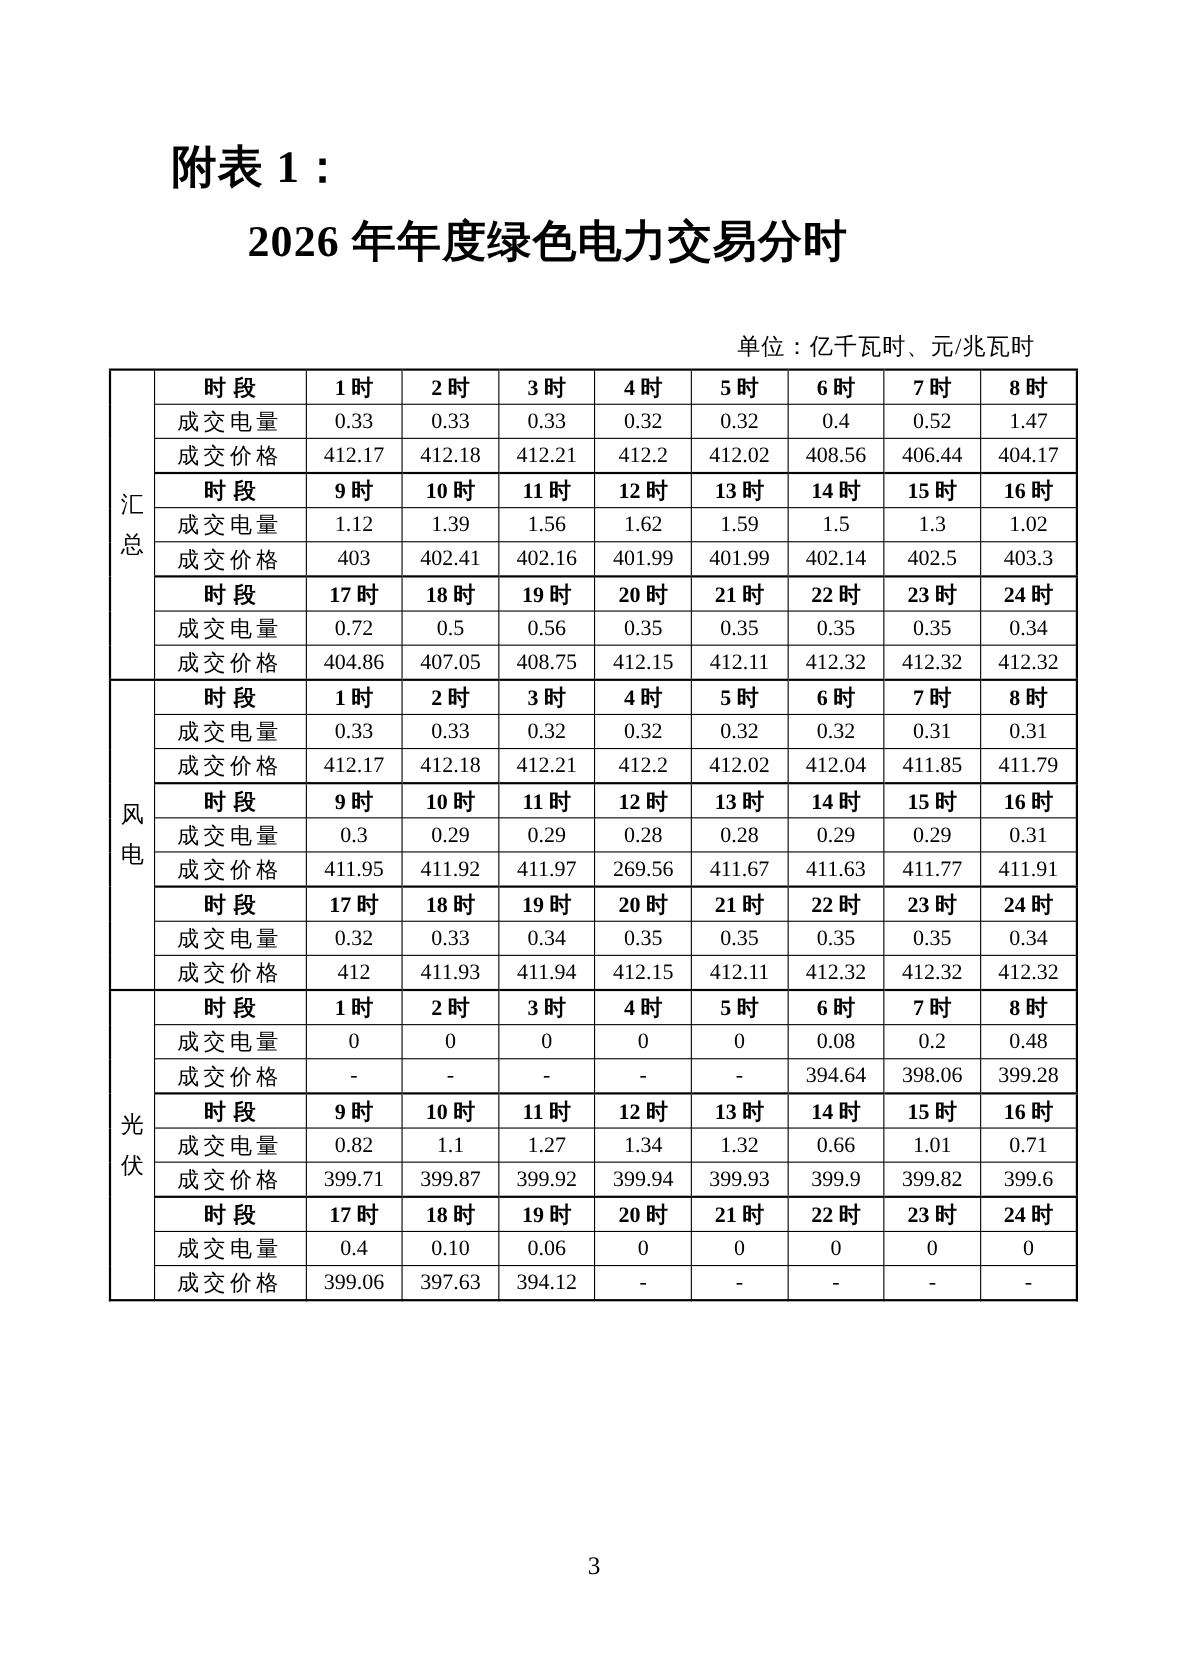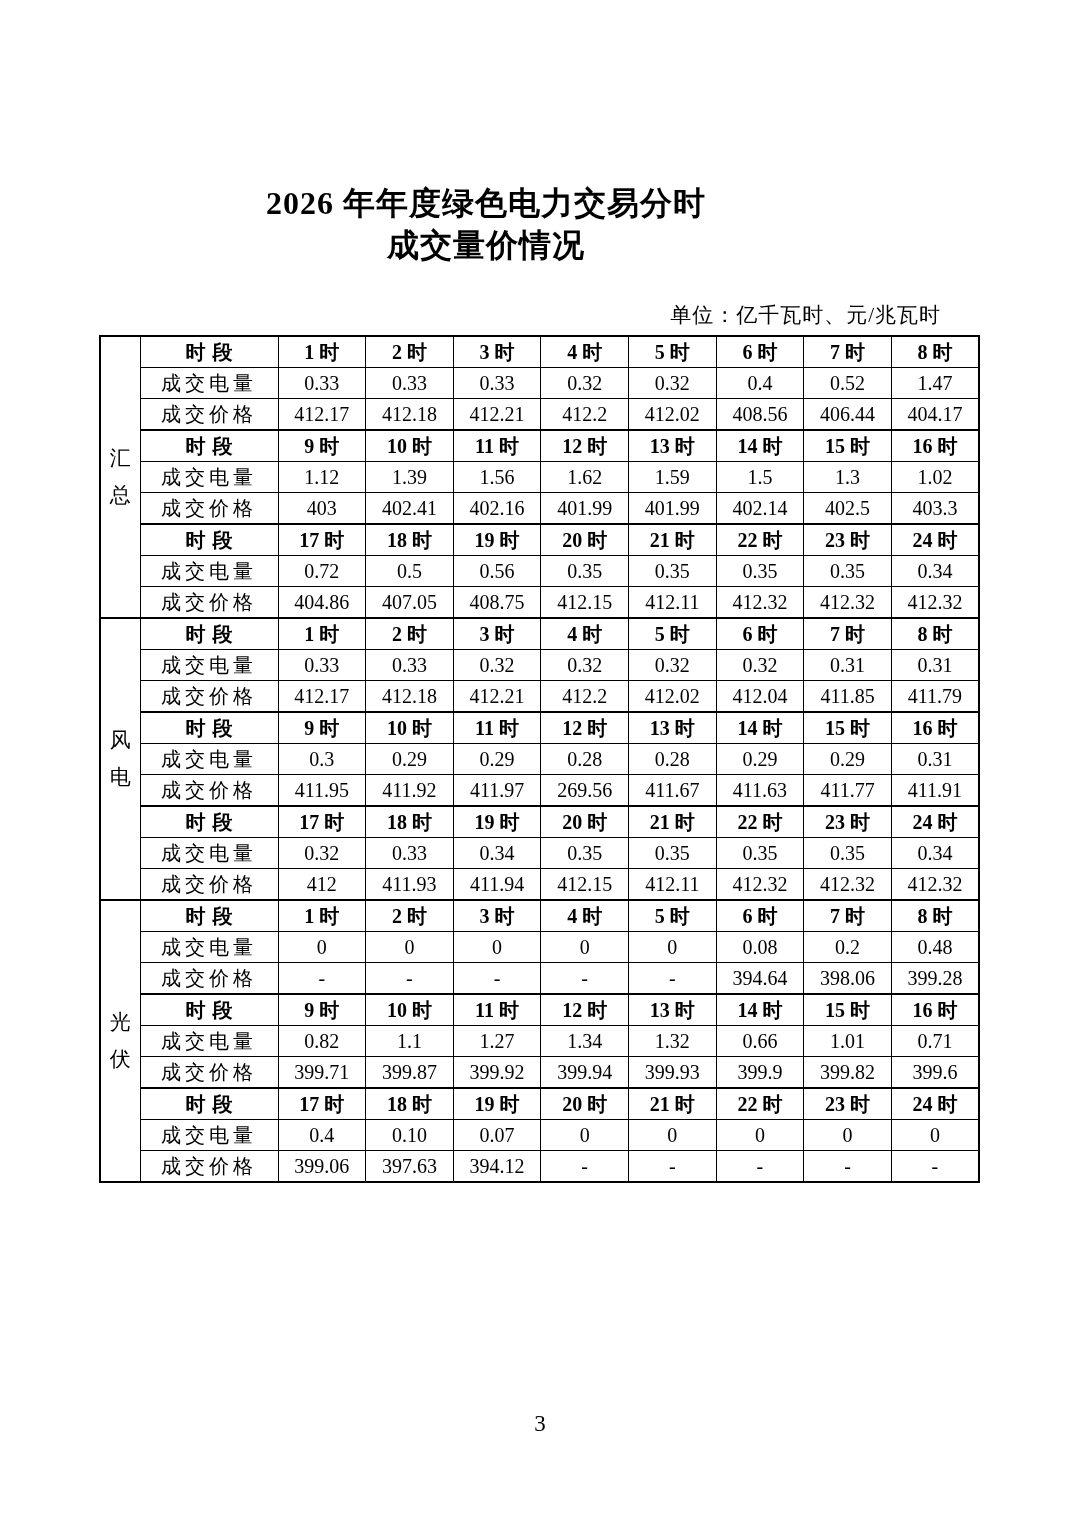--- a/index.html
+++ b/index.html
@@ -10,22 +10,22 @@
     color:#000000;
     font-family:"Liberation Serif","DejaVu Serif",serif;
     overflow:hidden;
   }
   .doc-label {
     position:absolute; top:124px; left:156px;
     font-size:41px; font-weight:bold; letter-spacing:1px;
   }
   .doc-title {
     position:absolute; top:182px; left:0; width:972px;
-    margin:0; text-align:center;
-    font-size:32px; font-weight:bold; line-height:1.32; letter-spacing:1px;
+    margin:12px; text-align:center;
+    font-size:40px; font-weight:bold; line-height:1.32; letter-spacing:1px;
   }
   .unit-note {
     position:absolute; top:301px; left:16px; width:925px;
     text-align:right; font-size:21px; letter-spacing:1px;
   }
   .table-wrap { position:absolute; top:335px; left:99px; }
   table.trading-table {
     border-collapse:collapse; table-layout:fixed;
     width:881px; border:2px solid #000000;
   }
@@ -47,24 +47,24 @@
   .page-number {
     position:absolute; top:1411px; left:0; width:1080px;
     text-align:center; font-size:23px;
   }
 </style>
 </head>
 <body>
 
 <div class="page">
 
+  <div class="doc-label">附表 1：</div>
 
   <h1 class="doc-title">
     <span>2026 年年度绿色电力交易分时</span><br>
-    <span>成交量价情况</span>
   </h1>
 
   <div class="unit-note">单位：亿千瓦时、元/兆瓦时</div>
 
   <div class="table-wrap">
     <table class="trading-table">
       <colgroup>
         <col style="width:40px">
         <col style="width:138px">
         <col>
@@ -367,21 +367,21 @@
             <td class="period-cell">20 时</td>
             <td class="period-cell">21 时</td>
             <td class="period-cell">22 时</td>
             <td class="period-cell">23 时</td>
             <td class="period-cell">24 时</td>
           </tr>
           <tr>
             <td class="row-label-cell">成交电量</td>
             <td>0.4</td>
             <td>0.10</td>
-            <td>0.07</td>
+            <td>0.06</td>
             <td>0</td>
             <td>0</td>
             <td>0</td>
             <td>0</td>
             <td>0</td>
           </tr>
           <tr>
             <td class="row-label-cell">成交价格</td>
             <td>399.06</td>
             <td>397.63</td>

